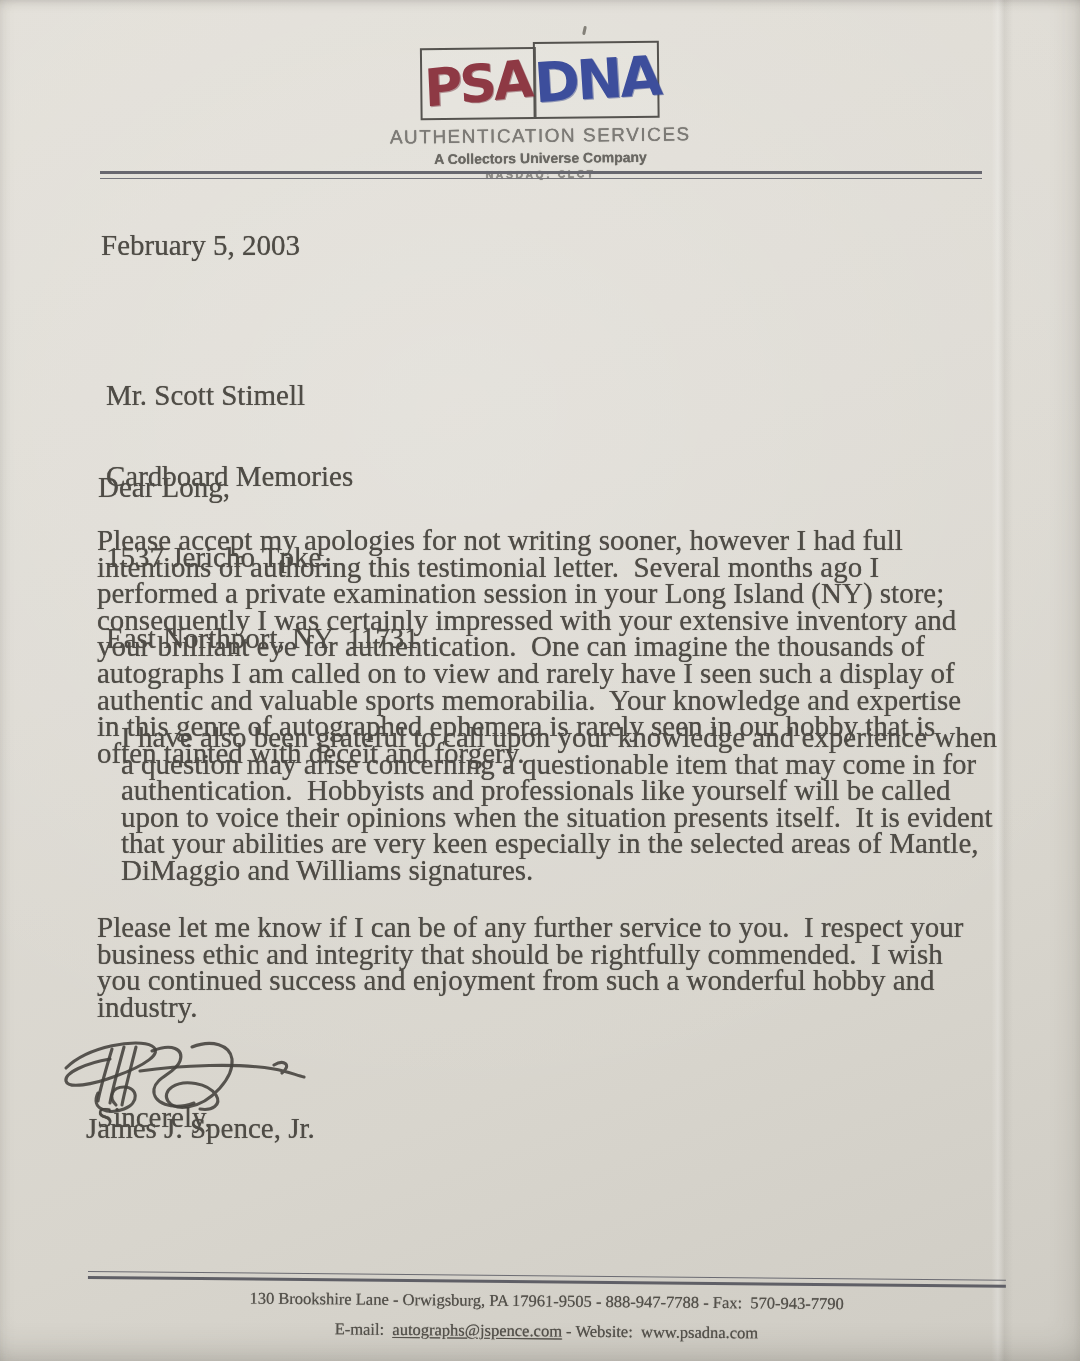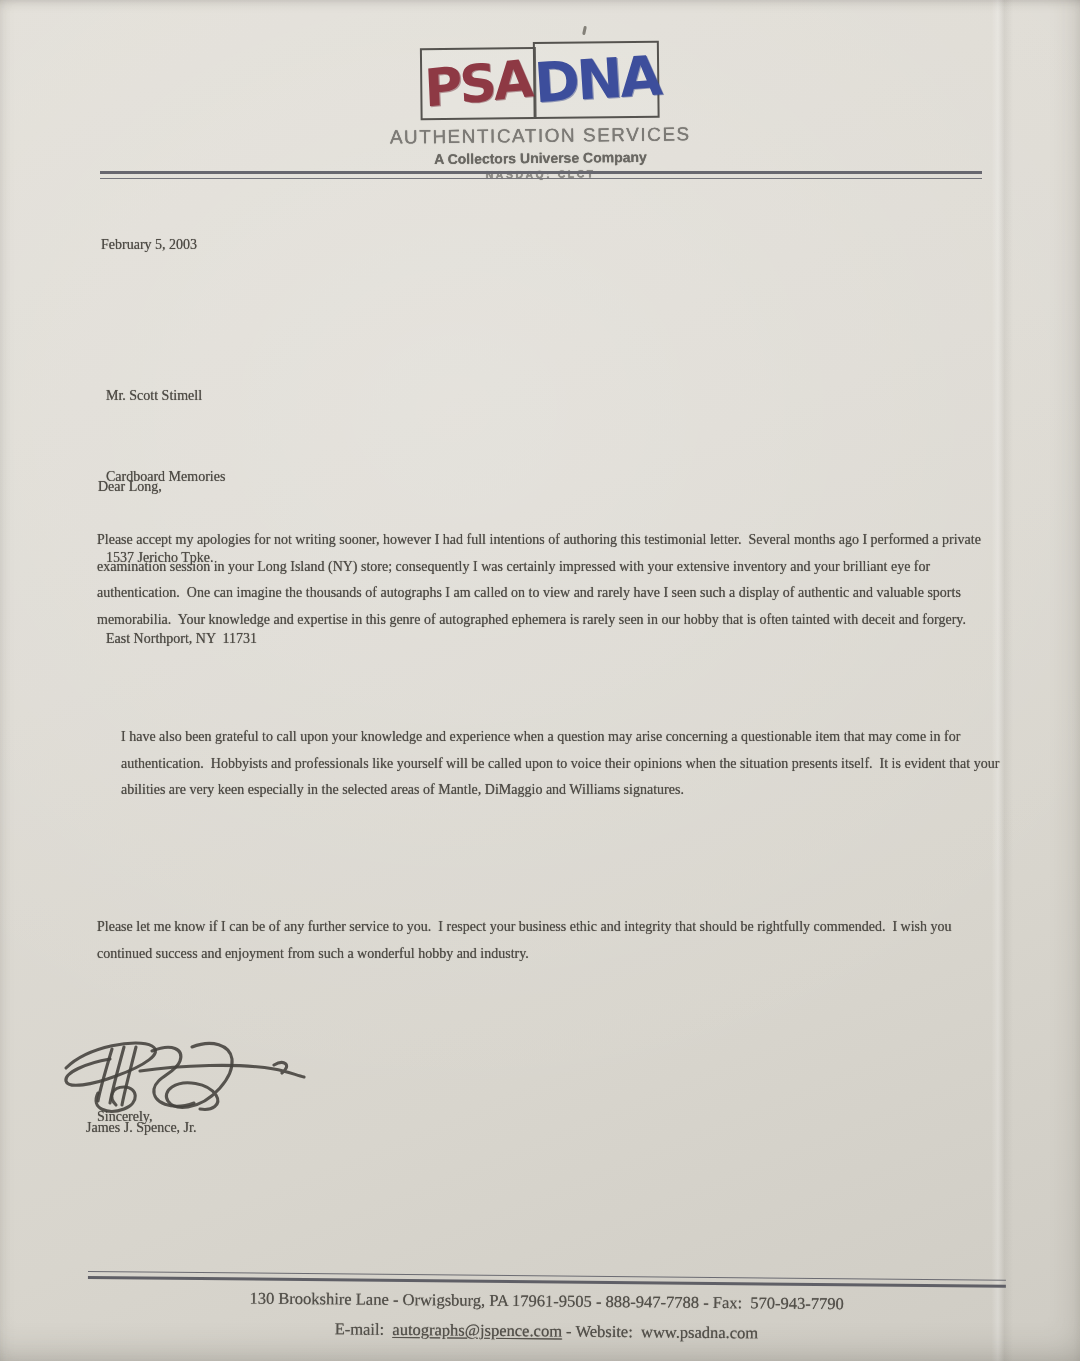--- a/index.html
+++ b/index.html
@@ -31,21 +31,21 @@
   .dna-letters{font-size:55px;color:#3d4e9c;transform:rotate(-3deg);text-shadow:1px 1px 0 rgba(45,60,130,.45);}
   .lh-subtitle{margin-top:6px;font-family:"Liberation Sans", sans-serif;font-size:19px;letter-spacing:1.5px;color:#7d7b77;}
   .lh-company{margin-top:3px;font-family:"Liberation Sans", sans-serif;font-weight:bold;font-size:14px;color:#6a6863;}
   .lh-nasdaq{margin-top:2px;font-family:"Liberation Sans", sans-serif;font-weight:bold;font-size:10.5px;letter-spacing:2.5px;color:#8f8d89;}
   .speck{position:absolute;left:583px;top:26px;width:3px;height:9px;background:#5a574f;border-radius:2px;transform:rotate(12deg);opacity:.7;}
 
   .rule-top{position:absolute;left:100px;top:171px;width:882px;height:0;
     border-top:3.5px solid #67676f;padding-top:4px;border-bottom:1.8px solid #74747b;}
 
   
-  .body-text{font-size:14px;line-height:26.6px;white-space:pre-wrap;}
+  .body-text{font-size:29px;line-height:26.6px;white-space:pre-wrap;}
   .abs{position:absolute;}
   .date{left:101px;top:232px;}
   .recipient{left:98px;top:328px;line-height:27px;}
   .recipient span{display:block;margin-left:8px;}
   .salutation{left:98px;top:474px;}
   .para1{left:97px;top:527px;width:884px;}
   .para2{left:97px;top:724px;width:884px;margin-left:24px;}
   .para3{left:97px;top:914px;width:884px;}
   .closing{left:97px;top:1057px;margin-top:47px;}
   .sig{position:absolute;left:58px;top:1036px;width:256px;height:86px;}

